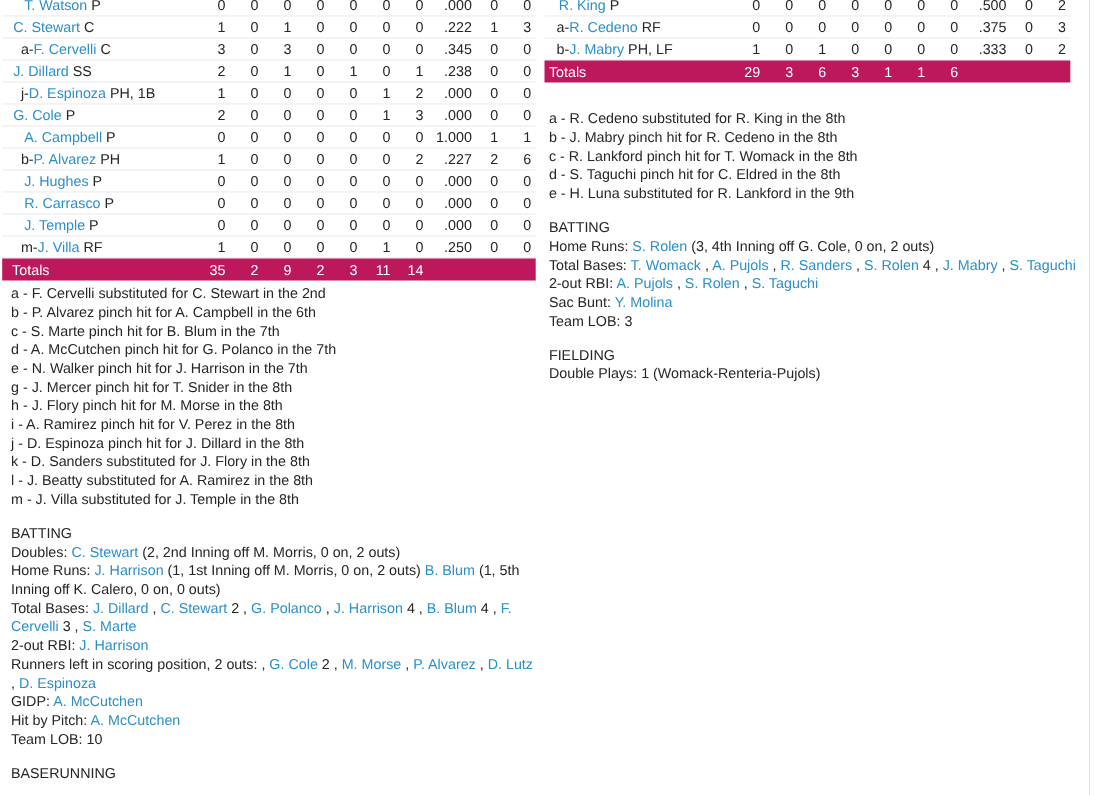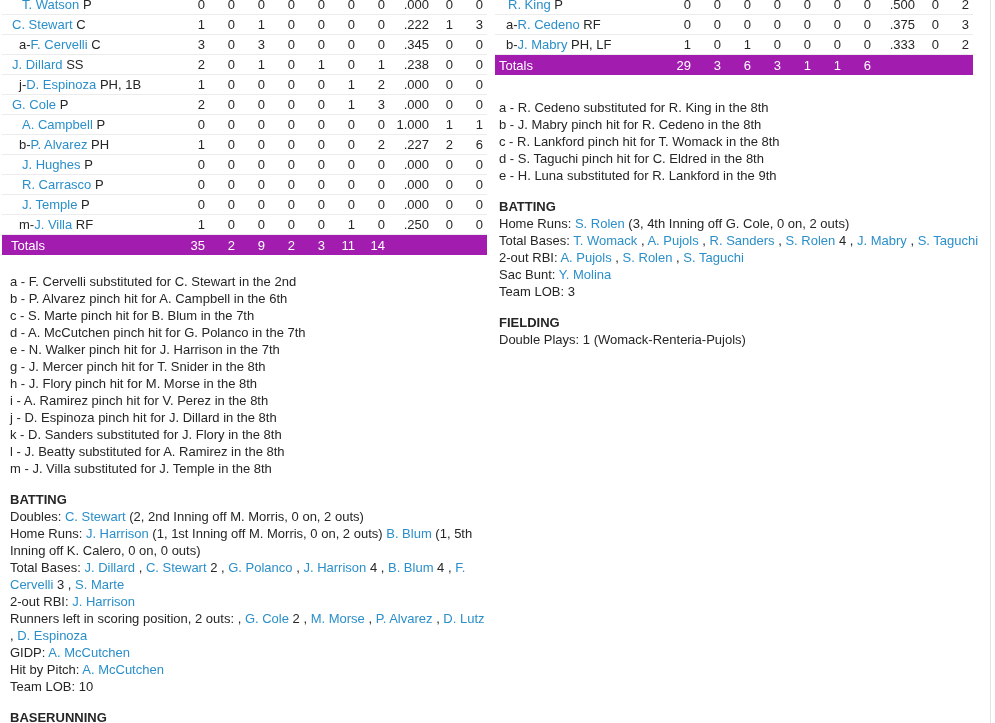--- a/index.html
+++ b/index.html
@@ -10,29 +10,29 @@
 #col-home{left:495px;width:478px}
 .btable{margin-top:-5px}
 .trow{display:grid;grid-template-columns:minmax(0,1fr) 30px 30px 30px 30px 30px 30px 30px 44px 24px 30px;height:20px;line-height:19px;border-bottom:1px solid #ececec;padding-right:4px;align-items:center}
 .num{text-align:right;display:block}
 .pname{padding-left:10px;white-space:nowrap;overflow:hidden}
 .pname.sub{padding-left:17px}
 .pname.relief{padding-left:20px}
 #col-home .pname.sub{padding-left:11px}
 #col-home .pname.relief{padding-left:13px}
 .lnk{color:#2b8fc9;cursor:pointer}
-.trow.totals{background:#a21caf;color:#fff;border-bottom:none}
+.trow.totals{background:#be185d;color:#fff;border-bottom:none}
 .trow.totals .pname{padding-left:9px}
 #col-home .trow.totals .pname{padding-left:4px}
-.notes{margin-top:18px;padding-left:8px}
+.notes{margin-top:3px;padding-left:8px}
 #col-home .notes{margin-top:24px;padding-left:4px}
 .note{line-height:17px}
 .section{margin-top:14px;padding-left:8px}
 #col-home .section{padding-left:4px}
-.shead{font-weight:bold;line-height:17px}
+.shead{font-weight:normal;line-height:17px}
 .sline{line-height:17px}
 #col-home .sline{white-space:nowrap}
 .slabel{font-weight:normal}
 #edge{position:absolute;left:990px;top:0;width:1px;height:723px;background:#e2e2e2}
 </style>
 </head>
 <body>
 
 <div class="col" id="col-away">
   <div class="btable">

